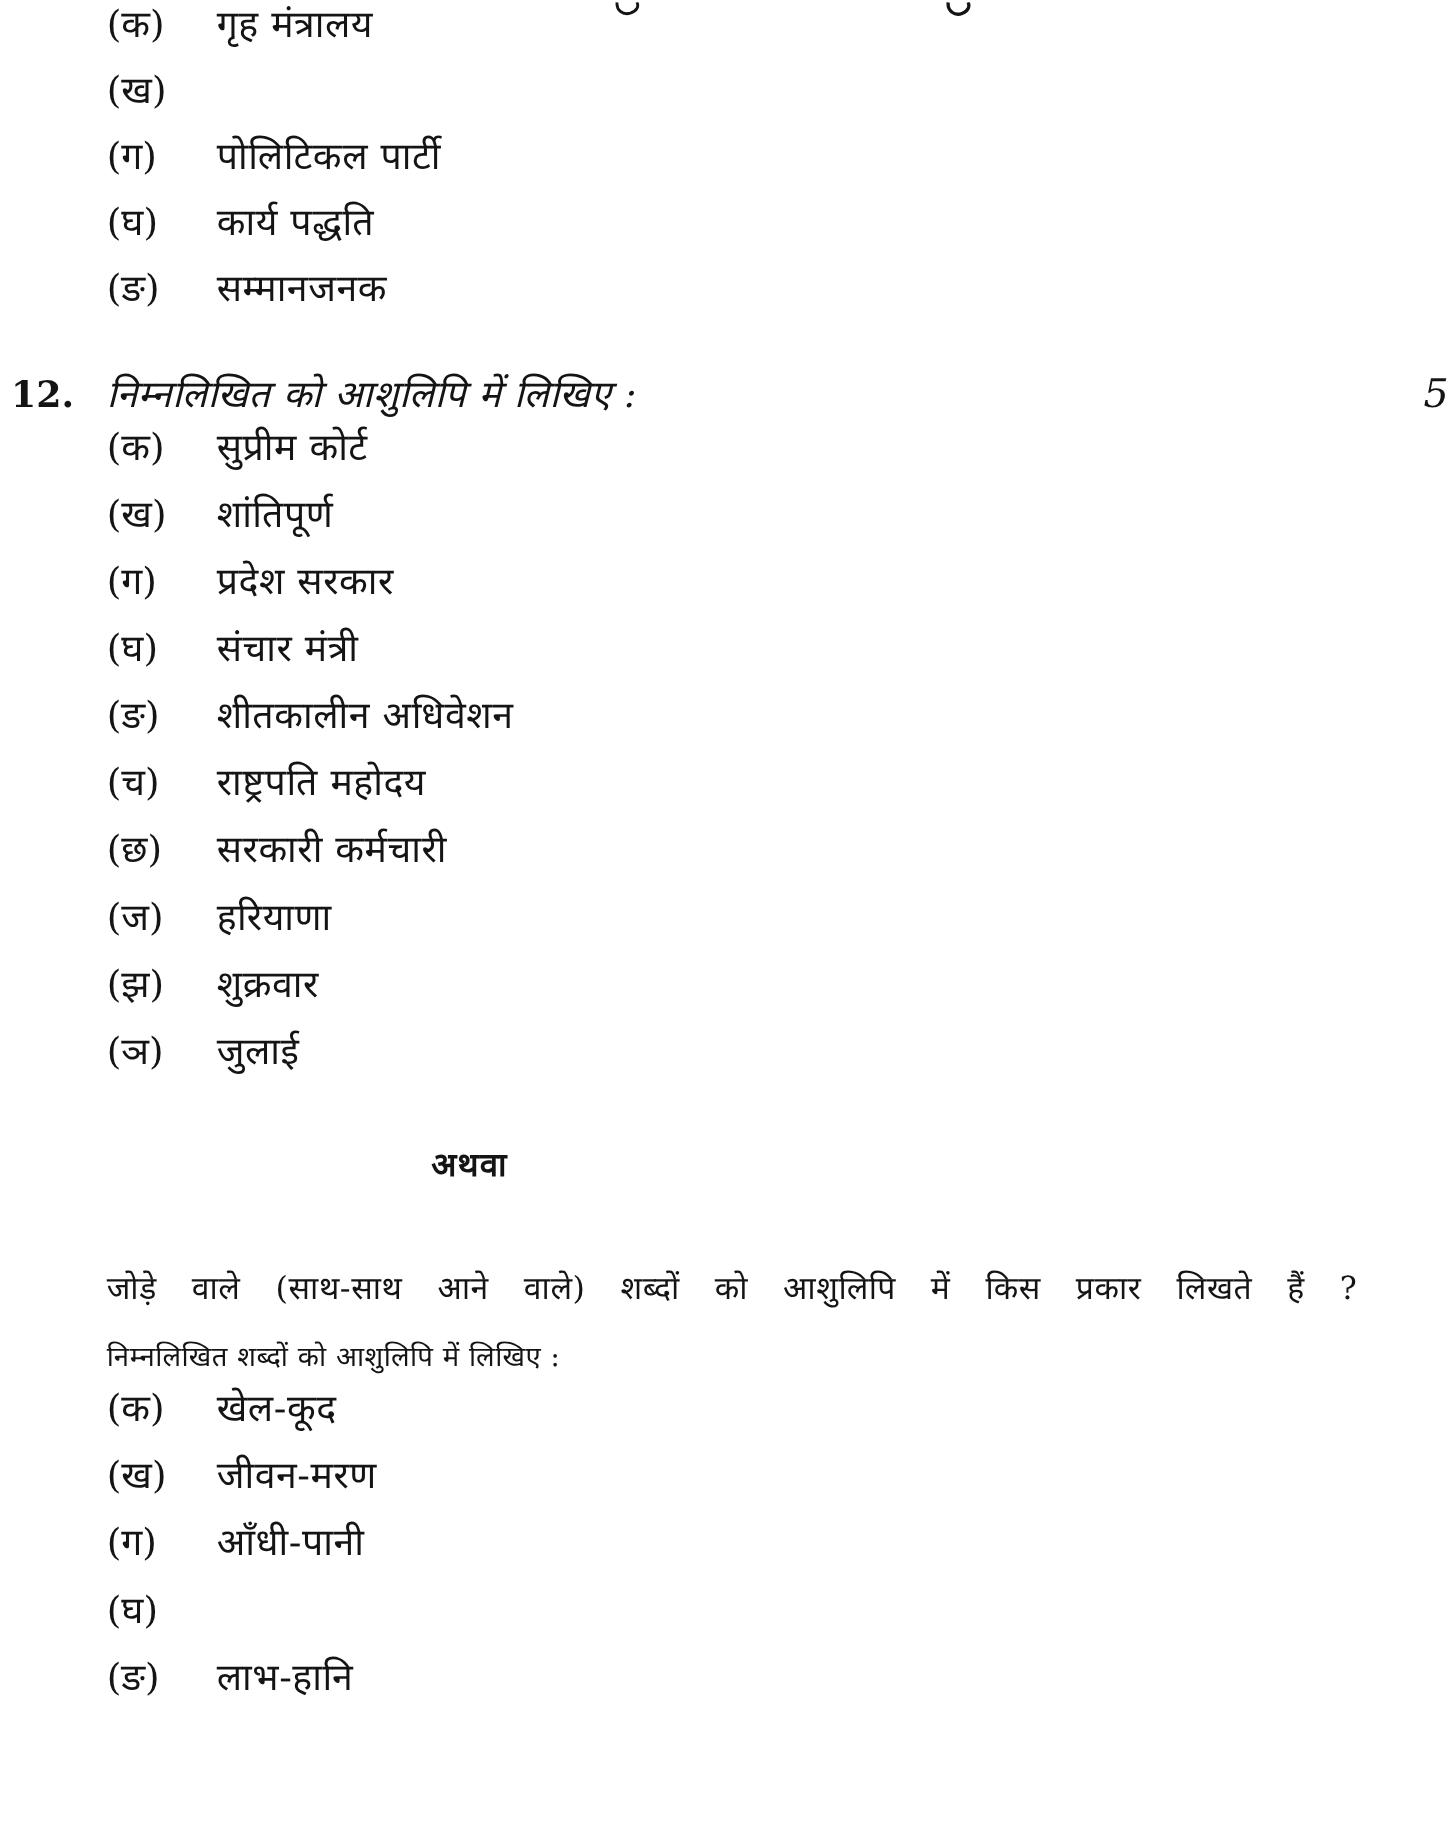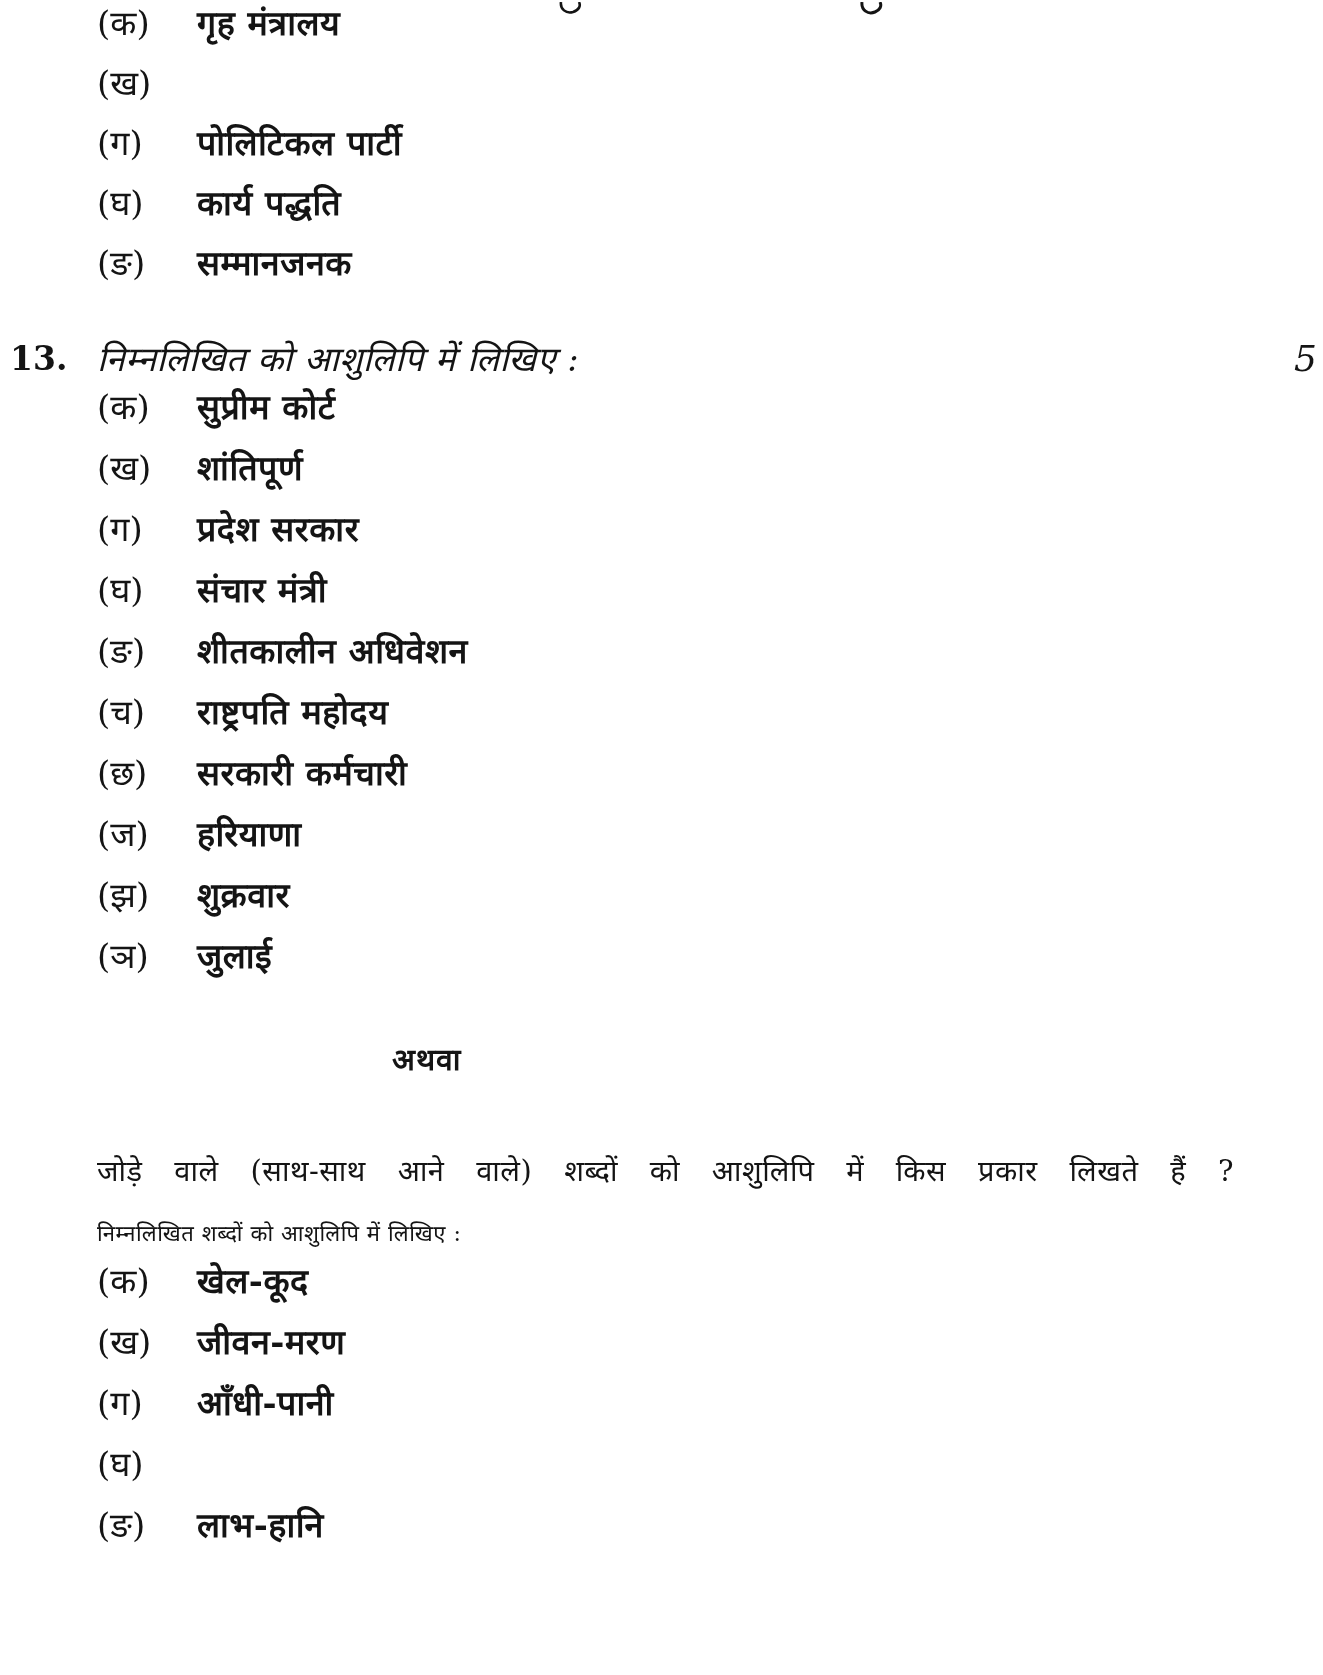--- a/index.html
+++ b/index.html
@@ -42,21 +42,20 @@
     line-height: 46px;
   }
   ul.opt-list.pitch61 li { height: 61px; }
   .opt-label {
     flex: 0 0 100px;
     width: 100px;
   }
   .opt-text {
     flex: 1 1 auto;
     letter-spacing: 0.5px;
-    font-weight: bold;
   }
 
   .list-prev { margin-top: 22px; }
 
   
   .q16-row {
     display: flex;
     align-items: flex-start;
     margin-top: 34px;
     padding: 0 6px 0 10px;
@@ -99,21 +98,21 @@
     width: 1137px;
     font-size: 29px;
     line-height: 50px;
     letter-spacing: 0.5px;
     text-align: justify;
     text-align-last: justify;
   }
   .alt-instruction {
     margin: 14px 0 0 97px;
     width: 1137px;
-    font-size: 22px;
+    font-size: 25px;
     line-height: 48px;
     letter-spacing: 0.5px;
   }
   .list-alt { margin-top: 0px; }
 </style>
 </head>
 <body>
 
 <div class="page">
 
@@ -144,21 +143,21 @@
       <span class="opt-label">(घ)</span>
       <span class="opt-text">कार्य पद्धति</span>
     </li>
     <li>
       <span class="opt-label">(ङ)</span>
       <span class="opt-text">सम्मानजनक</span>
     </li>
   </ul>
 
   <div class="q16-row">
-    <span class="q-number">13.</span>
+    <span class="q-number">12.</span>
     <span class="q-prompt">निम्नलिखित को आशुलिपि में लिखिए :</span>
     <span class="q-marks">5</span>
   </div>
 
   <ul class="opt-list pitch61 list-q16">
     <li>
       <span class="opt-label">(क)</span>
       <span class="opt-text">सुप्रीम कोर्ट</span>
     </li>
     <li>

